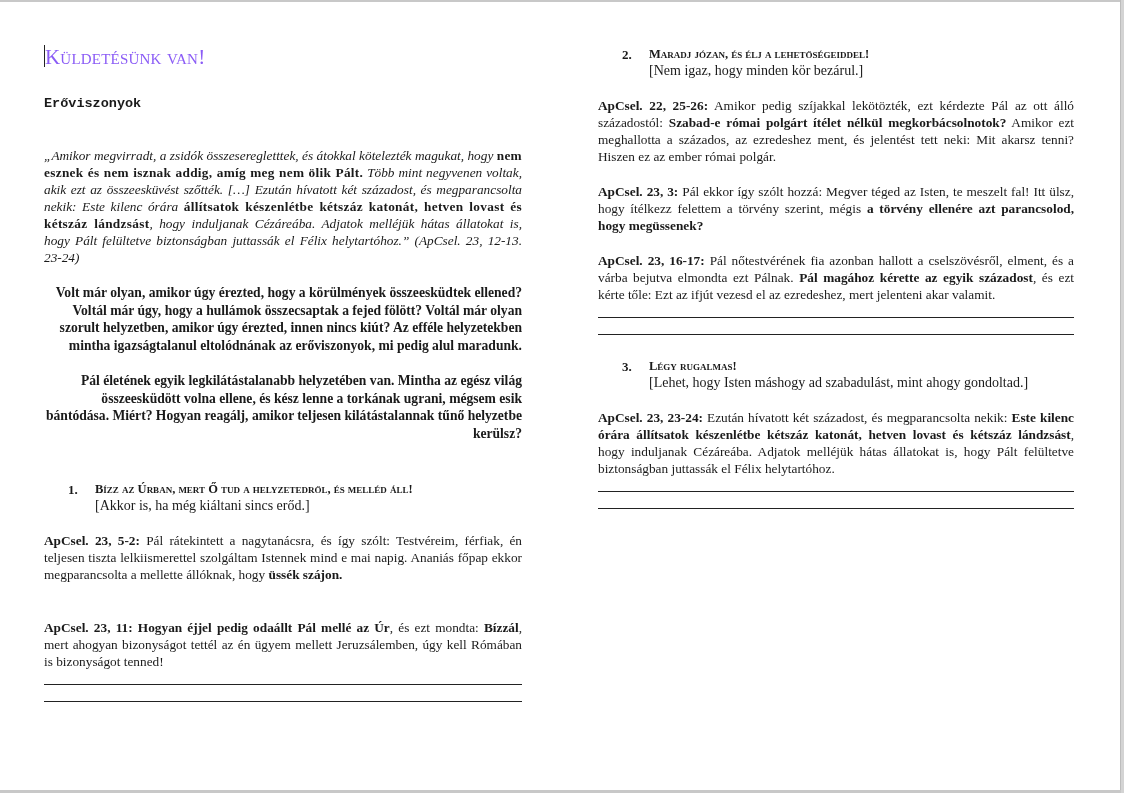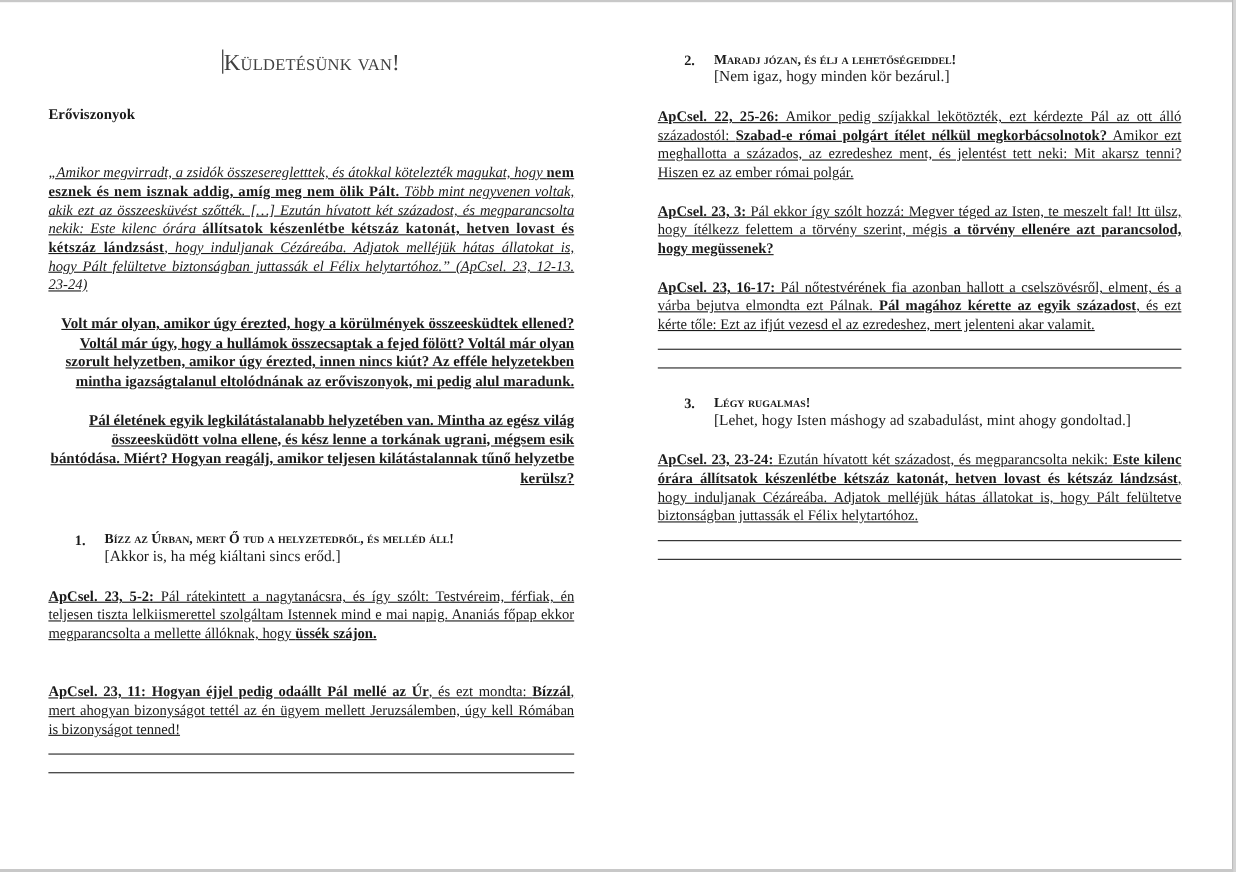--- a/index.html
+++ b/index.html
@@ -14,27 +14,27 @@
     position: relative;
   }
   .frame-top { position: absolute; left: 0; top: 0; width: 1121px; height: 2px; background: #c8c8c8; }
   .frame-right { position: absolute; left: 1120px; top: 0; width: 4px; height: 793px; background: #d4d4d4; border-left: 1px solid #bdbdbd; box-sizing: border-box; }
   .frame-bottom { position: absolute; left: 0; top: 790px; width: 1121px; height: 3px; background: #c8c8c8; }
 
   .col { position: absolute; top: 0; }
   .col-left { left: 44px; width: 478px; }
   .col-right { left: 598px; width: 476px; }
 
-  .title-block { text-align: center; margin-top: 44px; font-variant: small-caps; font-size: 21px; line-height: 26px; color: #404040; letter-spacing: 0.2px; }
+  .title-block { text-align: left; margin-top: 44px; font-variant: small-caps; font-size: 21px; line-height: 26px; color: #8b5cf6; letter-spacing: 0.2px; }
   .title-line { display: block; }
   .cursor { display: inline-block; width: 1px; height: 22px; background: #222; vertical-align: -3px; margin-right: 0; }
 
-  .section-title { font-weight: bold; font-size: 13.5px; margin-top: 26px; margin-bottom: 32px; }
+  .section-title { font-weight: bold; font-size: 13.5px; margin-top: 26px; margin-bottom: 32px; font-family: Liberation Mono, monospace; }
 
-  p { margin: 0; font-size: 13.3px; line-height: 17px; text-align: justify; text-decoration: underline; }
+  p { margin: 0; font-size: 13.3px; line-height: 17px; text-align: justify; }
   .quote { font-style: italic; margin-top: 36px; }
   .quote b { font-style: normal; letter-spacing: 0.3px; }
   .center-bold { text-align: right; font-weight: bold; font-size: 13.6px; line-height: 17.5px; }
   .gap { height: 18px; }
   .gap-lg { height: 40px; }
 
   .point { display: flex; margin-left: 24px; font-size: 13px; }
   .point .num { width: 27px; font-weight: bold; }
   .point .ptext { flex: 1; }
   .point .ptitle { font-weight: bold; font-variant: small-caps; font-size: 12.5px; line-height: 15px; }

